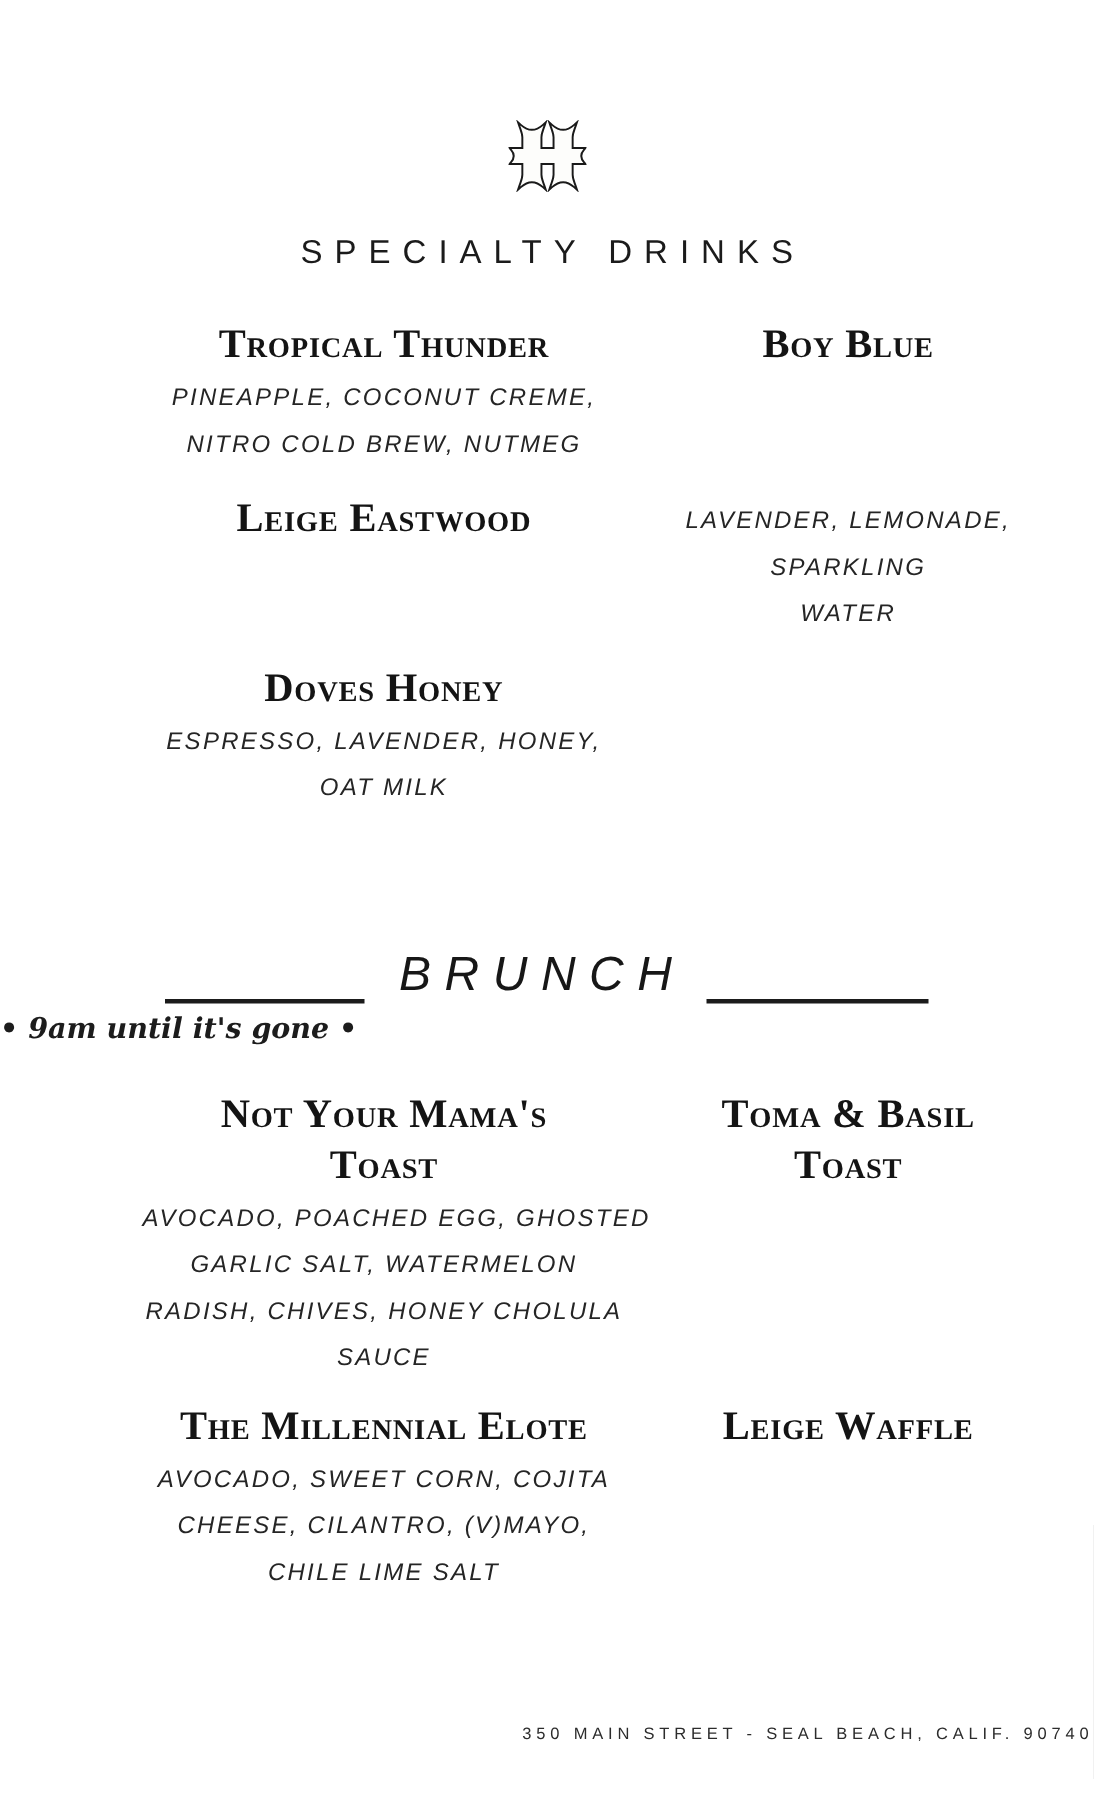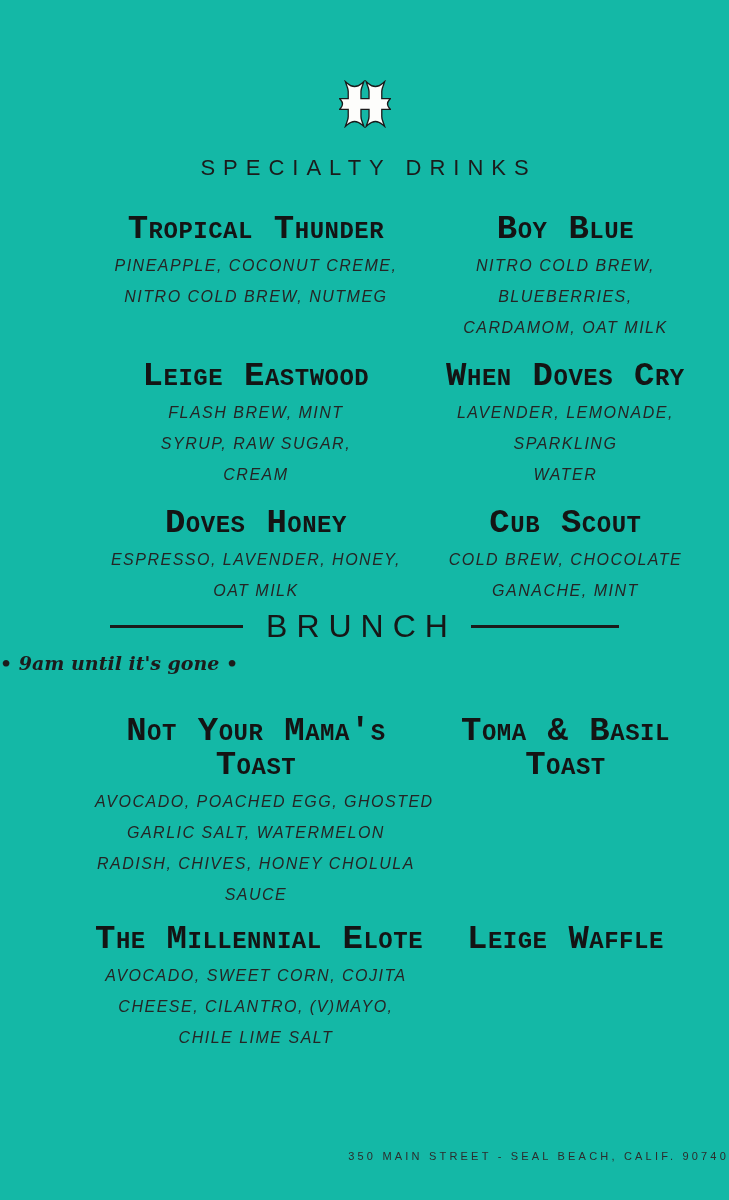--- a/index.html
+++ b/index.html
@@ -1,21 +1,21 @@
 <!DOCTYPE html>
 <html><head>
 <meta charset="utf-8">
 <style>
   html, body { margin: 0; padding: 0; background: #e8e8e6; }
   .page {
     position: relative;
     width: 729px;
     height: 1200px;
     margin: 0 auto;
-    background: #14b8a6;
+    background: #ffffff;
     color: #1a1a1a;
     overflow: hidden;
     font-family: "Liberation Sans", sans-serif;
   }
 
   
   .logo-wrap {
     padding-top: 80px;
     text-align: center;
     line-height: 0;
@@ -33,51 +33,53 @@
   }
 
   
   .items-grid {
     margin-left: 95px;
     margin-right: 15px;
     display: grid;
     grid-template-columns: 52% 48%;
   }
   .drinks-grid { margin-top: 30px; row-gap: 16px; }
-  .brunch-grid { margin-top: 36px; row-gap: 12px; }
+  .brunch-grid { margin-top: 24px; row-gap: 12px; }
 
   .item { text-align: center; }
   .item-name {
     margin: 0;
-    font-family: Liberation Mono, monospace;
+    font-family: Liberation Serif, serif;
     font-weight: bold;
     font-variant: small-caps;
-    font-size: 34px;
+    font-size: 27px;
     letter-spacing: 0.5px;
     line-height: 34px;
     white-space: pre;
     color: #141414;
   }
   .item-desc {
     margin: 4px 0 0 0;
     font-family: Liberation Sans, sans-serif;
     font-style: oblique;
     font-size: 16px;
     letter-spacing: 1.5px;
     line-height: 31px;
     white-space: pre;
     color: #252525;
   }
 
   
   .brunch-header {
+    margin-top: 88px;
     display: flex;
-    align-items: center;
+    align-items: flex-end;
     justify-content: center;
     gap: 14px;
+    font-style: italic;
   }
   .rule {
     height: 3px;
     background: #1b1b1b;
   }
   .rule-left  { width: 133px; }
   .rule-right { width: 148px; }
   .brunch-word {
     font-family: "Liberation Sans", sans-serif;
     font-weight: 400;
@@ -134,45 +136,33 @@
   <div class="menu-title">SPECIALTY DRINKS</div>
 
   <div class="items-grid drinks-grid">
     <div class="item">
       <h3 class="item-name">Tropical Thunder</h3>
       <p class="item-desc">PINEAPPLE, COCONUT CREME,
 NITRO COLD BREW, NUTMEG</p>
     </div>
     <div class="item">
       <h3 class="item-name">Boy Blue</h3>
-      <p class="item-desc">NITRO COLD BREW,
-BLUEBERRIES,
-CARDAMOM, OAT MILK</p>
     </div>
     <div class="item">
       <h3 class="item-name">Leige Eastwood</h3>
-      <p class="item-desc">FLASH BREW, MINT
-SYRUP, RAW SUGAR,
-CREAM</p>
     </div>
     <div class="item">
-      <h3 class="item-name">When Doves Cry</h3>
       <p class="item-desc">LAVENDER, LEMONADE,
 SPARKLING
 WATER</p>
     </div>
     <div class="item">
       <h3 class="item-name">Doves Honey</h3>
       <p class="item-desc">ESPRESSO, LAVENDER, HONEY,
 OAT MILK</p>
-    </div>
-    <div class="item">
-      <h3 class="item-name">Cub Scout</h3>
-      <p class="item-desc">COLD BREW, CHOCOLATE
-GANACHE, MINT</p>
     </div>
   </div>
 
   <div class="brunch-header">
     <div class="rule rule-left"></div>
     <div class="brunch-word">BRUNCH</div>
     <div class="rule rule-right"></div>
   </div>
   <div class="brunch-sub">• 9am until it's gone •</div>
 

